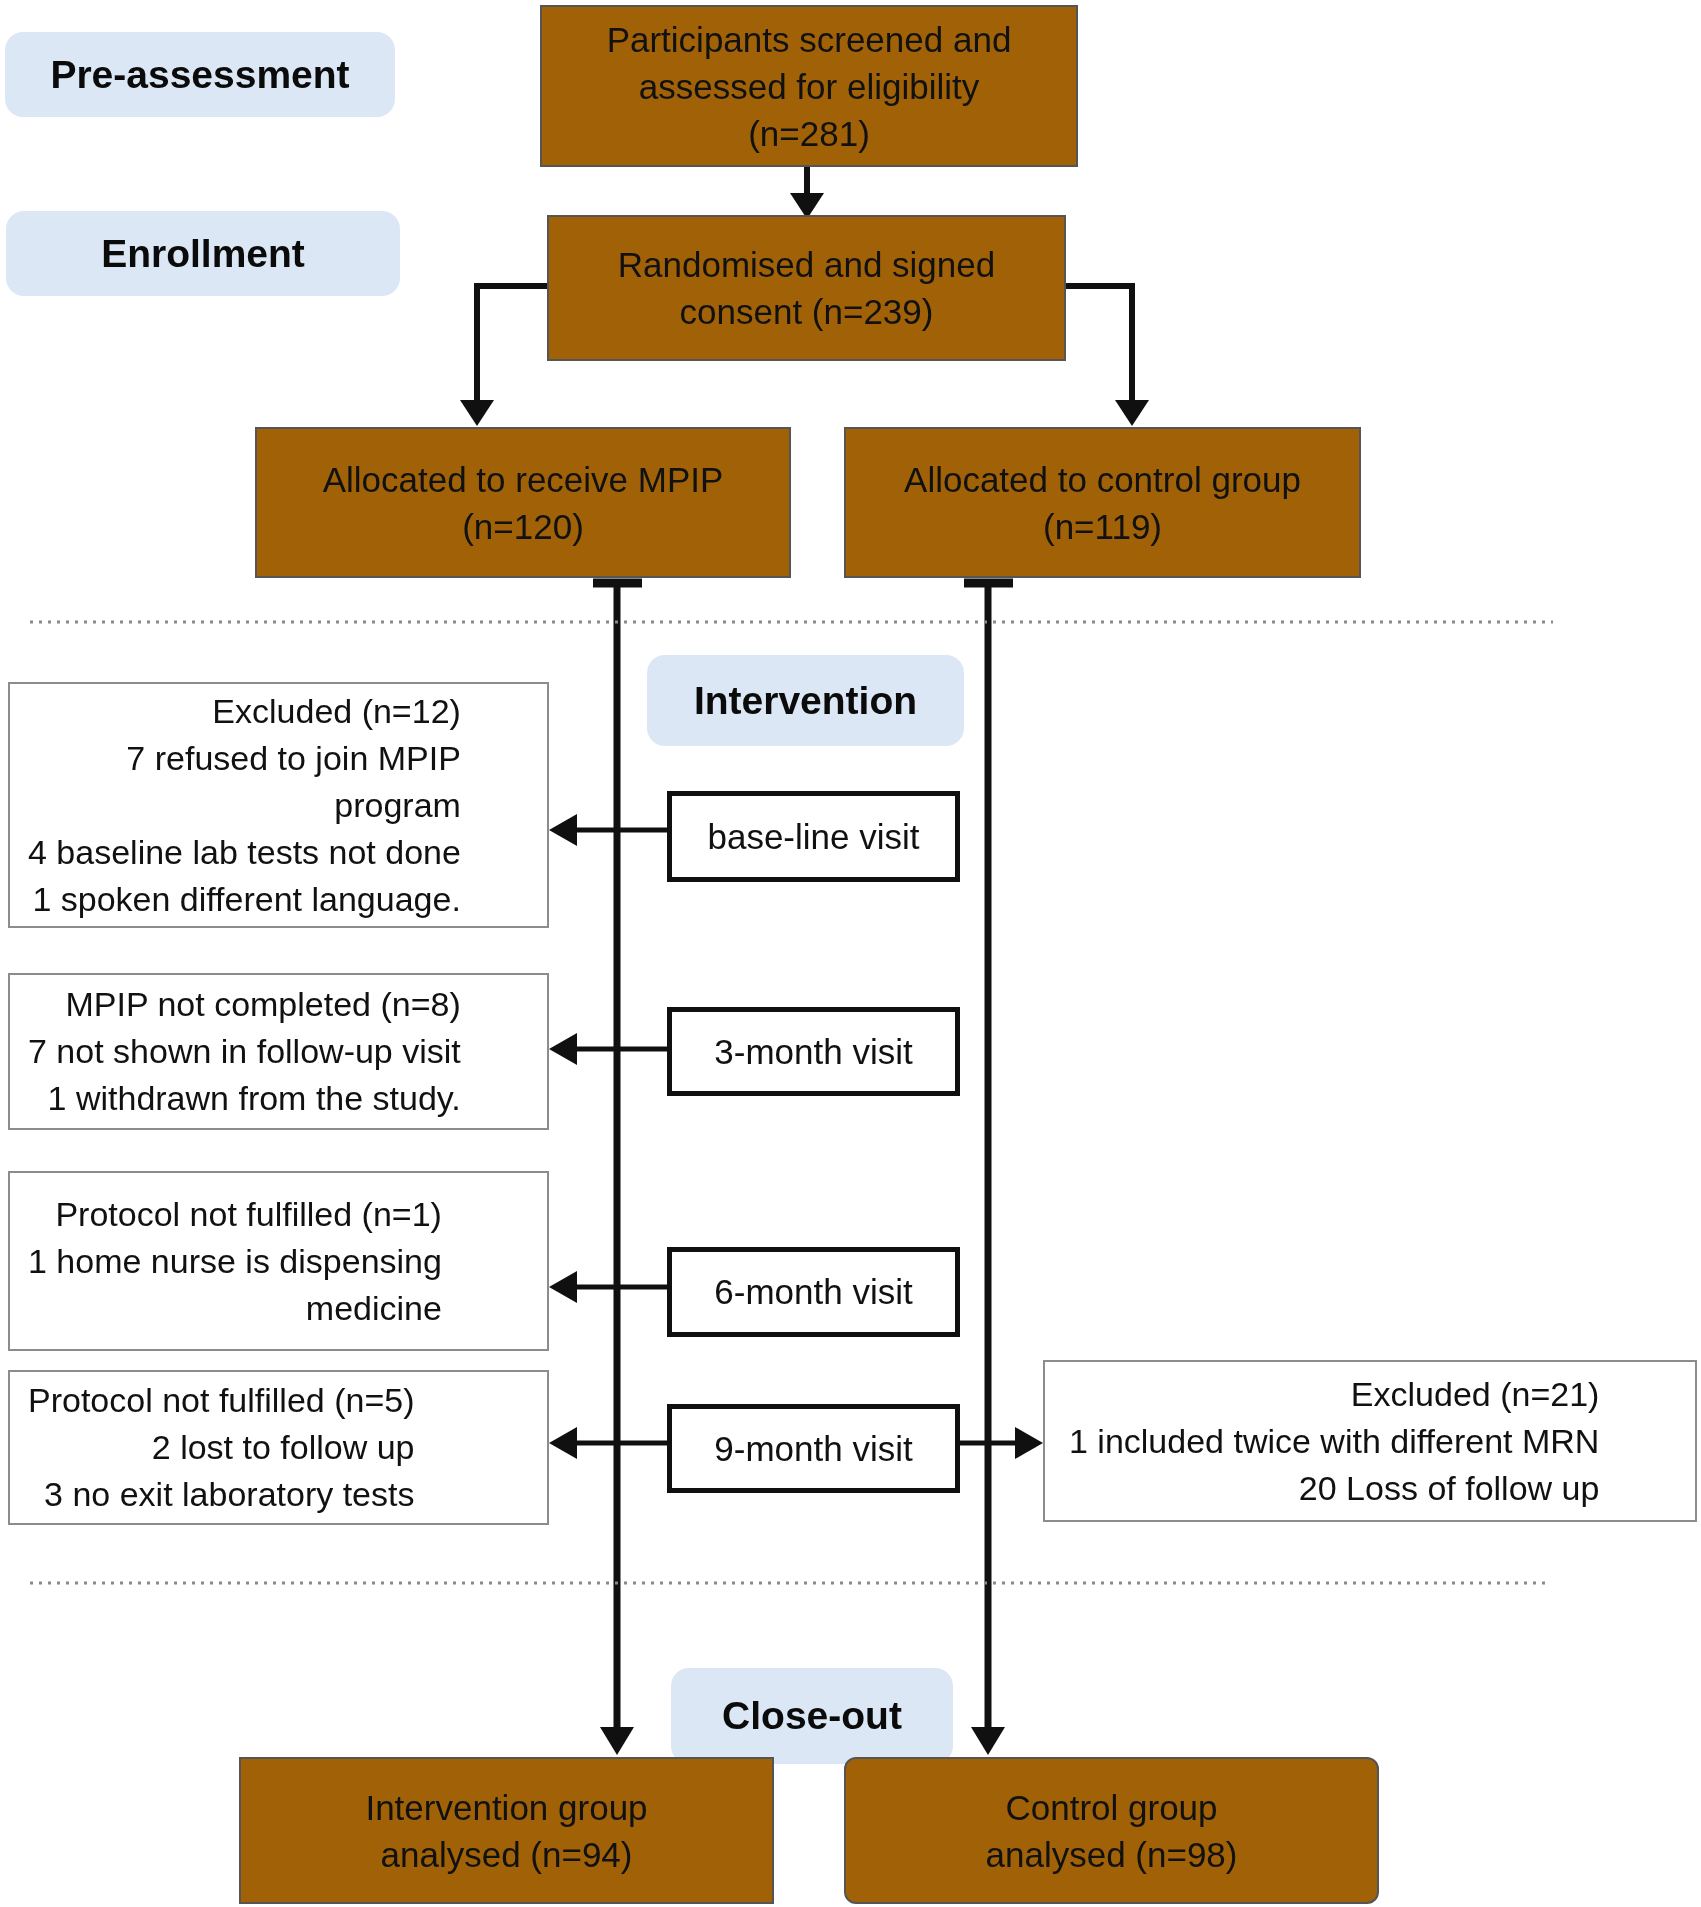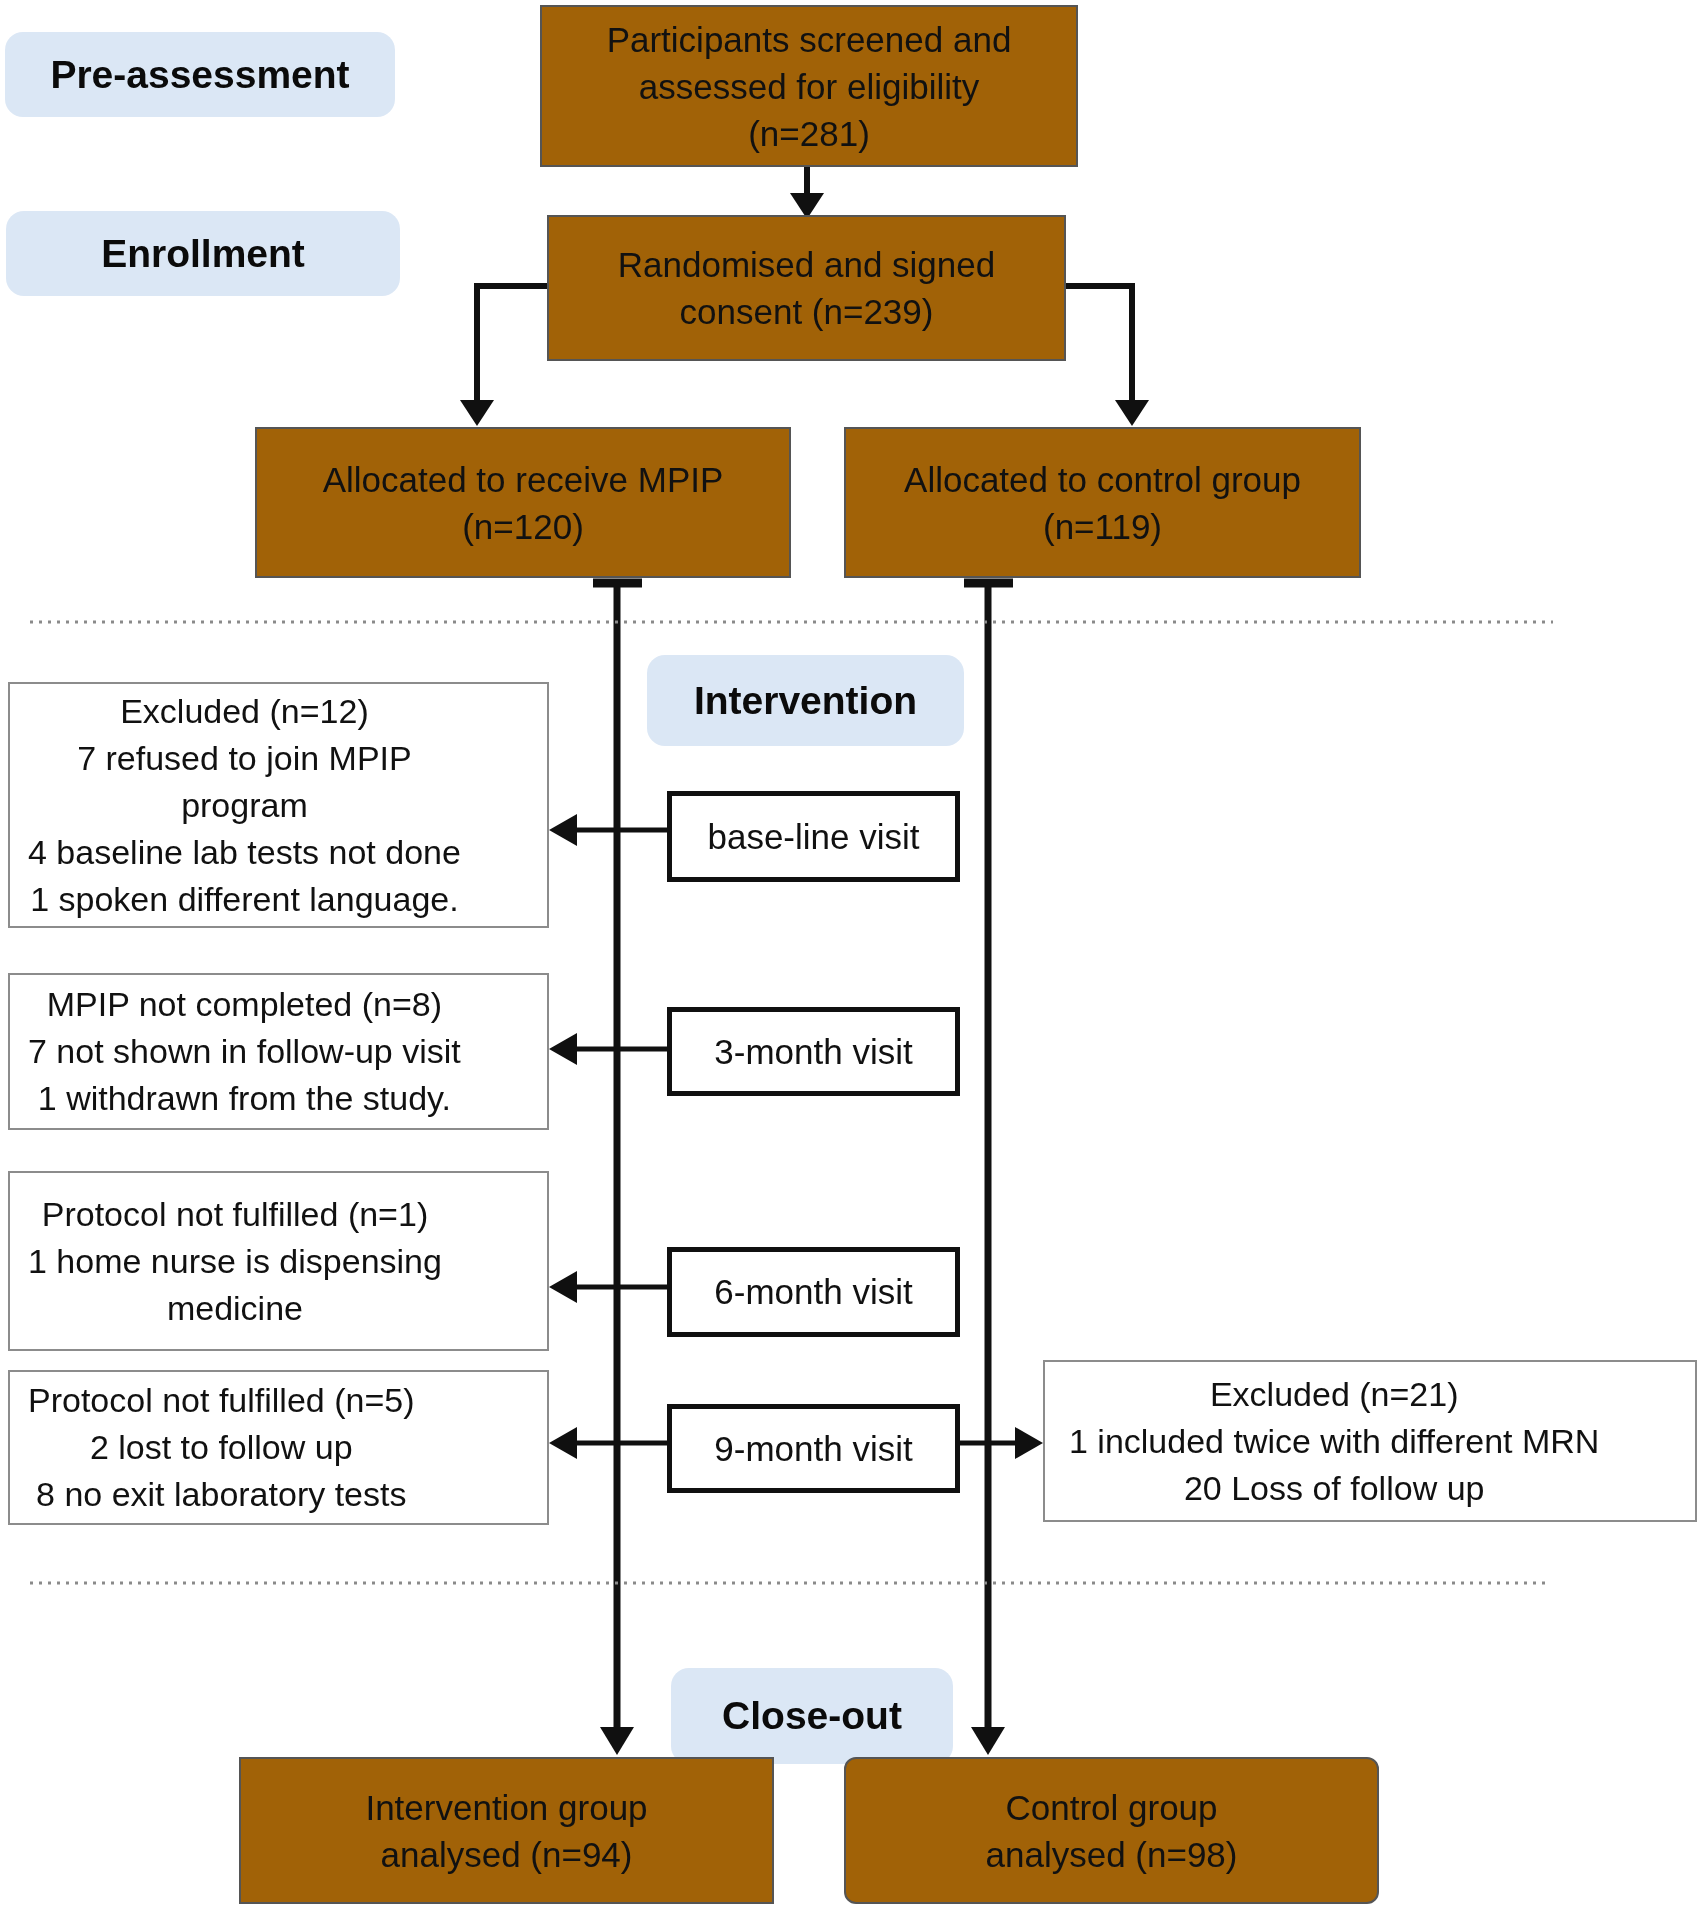--- a/index.html
+++ b/index.html
@@ -14,21 +14,21 @@
   }
   .fbox {
     position:absolute; background:#a16207; border:2px solid var(--dark-border,#555555);
     display:flex; align-items:center; justify-content:center;
     text-align:center; font-size:35px; line-height:47px;
   }
   .fbox .txt, .sbox .txt, .vbox .txt { white-space:pre-line; }
   .sbox {
     position:absolute; background:#ffffff; border:2px solid var(--gray-border,#8c8c8c);
     display:flex; align-items:center; justify-content:flex-start;
-    text-align:center; font-size:34px; line-height:47px; padding:0 12px 0 18px;
+    text-align:right; font-size:34px; line-height:47px; padding:0 12px 0 18px;
     box-sizing:border-box;
   }
   .vbox {
     position:absolute; background:#ffffff; border:5px solid #101010;
     display:flex; align-items:center; justify-content:center;
     text-align:center; font-size:35px;
   }
   svg.connectors { position:absolute; left:0; top:0; pointer-events:none; }
 </style>
 </head>
@@ -139,21 +139,21 @@
 1 withdrawn from the study.</span>
   </div>
   <div class="sbox" style="left:8px; top:1165px; width:541px; height:180px;margin-top:6px;">
     <span class="txt">Protocol not fulfilled (n=1)
 1 home nurse is dispensing
 medicine</span>
   </div>
   <div class="sbox" style="left:8px; top:1370px; width:541px; height:155px;">
     <span class="txt">Protocol not fulfilled (n=5)
 2 lost to follow up
-8 no exit laboratory tests</span>
+3 no exit laboratory tests</span>
   </div>
 
   <div class="sbox" style="left:1043px; top:1360px; width:654px; height:162px; padding-left:24px;">
     <span class="txt">Excluded (n=21)
 1 included twice with different MRN
 20 Loss of follow up</span>
   </div>
 
   <div class="vbox" style="left:667px; top:791px; width:283px; height:81px;">
     <span class="txt">base-line visit</span>

